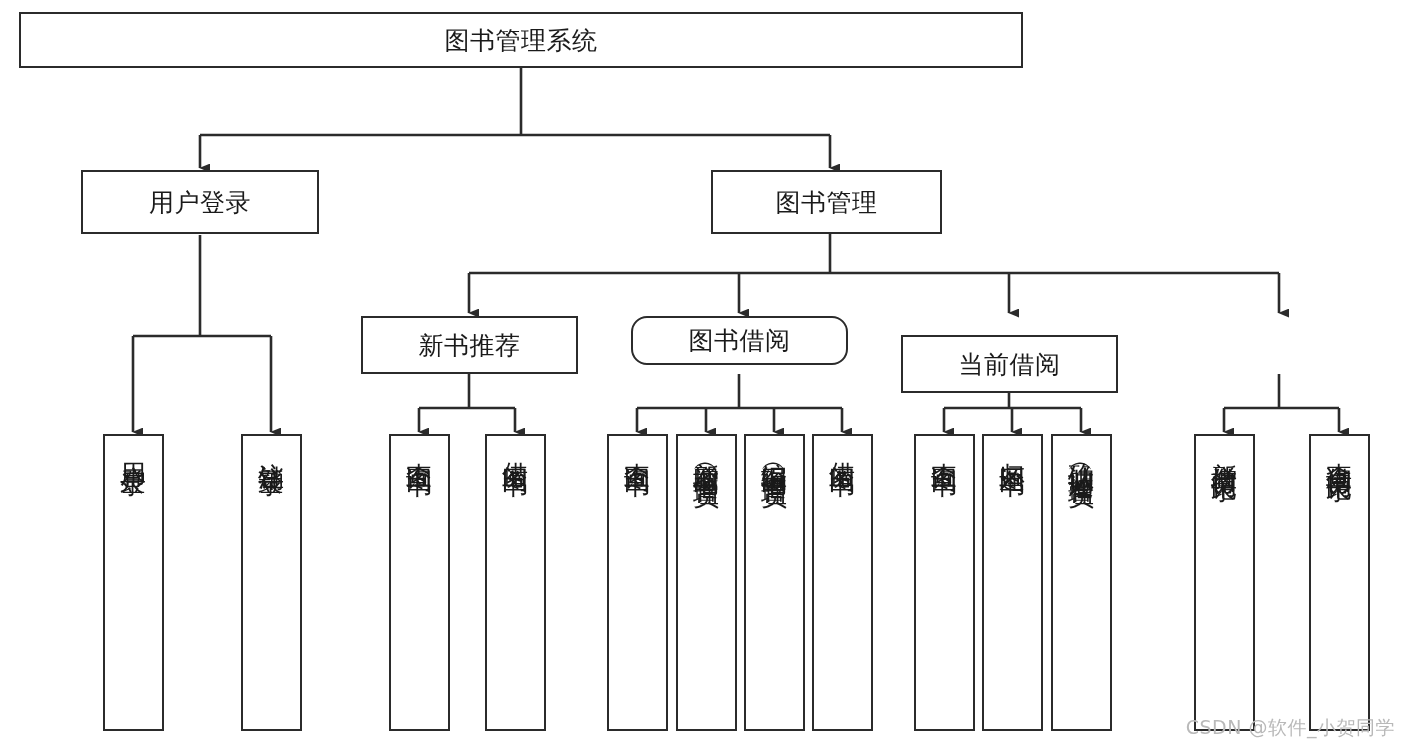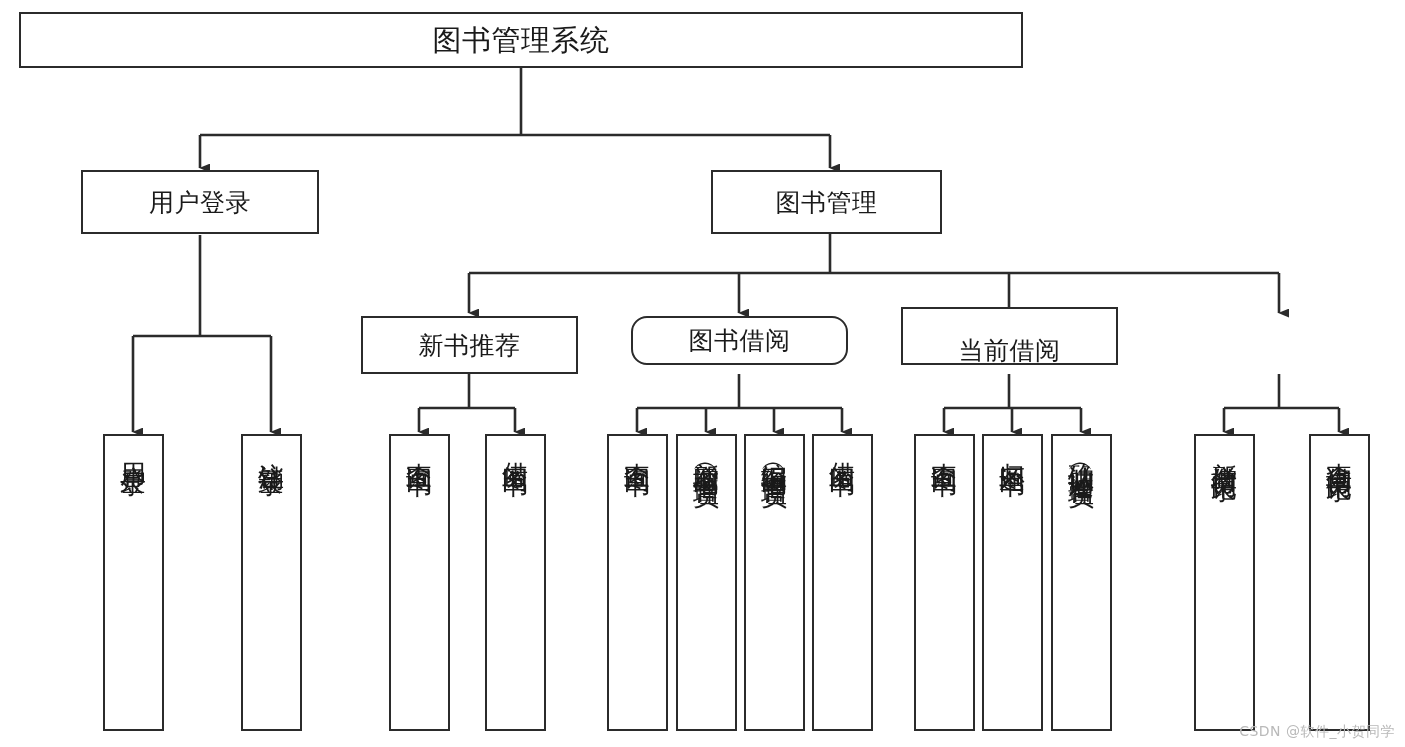--- a/index.html
+++ b/index.html
@@ -44,41 +44,41 @@
     text-align: center;
     line-height: 1.0;
     white-space: pre;
   }
   
   .node.horiz .label {
     font-size: 25px;
     letter-spacing: 0.5px;
   }
   .node.root .label {
-    font-size: 29px;
+    font-size: 25px;
   }
   
   .node.vert {
     align-items: flex-start;
     justify-content: center;
     padding-top: 6px;
   }
   .node.vert .label {
     writing-mode: vertical-rl;
     text-orientation: upright;
     font-size: 26px;
     line-height: 1.0;
     letter-spacing: 3px;
     text-align: left;
   }
   .watermark {
     position: absolute;
     right: 10px;
     bottom: 6px;
-    font-size: 14px;
+    font-size: 19px;
     color: #b9b9b9;
     white-space: nowrap;
     letter-spacing: 0.5px;
     font-family: "DejaVu Sans", "Liberation Sans", sans-serif;
   }
 </style>
 </head>
 <body>
 
 <div id="diagram-root">
@@ -143,21 +143,21 @@
   <div class="node horiz" style="left:711px; top:170px; width:231px; height:64px;">
     <span class="label">图书管理</span>
   </div>
 
   <div class="node horiz" style="left:361px; top:316px; width:217px; height:58px;">
     <span class="label">新书推荐</span>
   </div>
   <div class="node horiz" style="left:631px; top:316px; width:217px; height:49px;border-radius:16px;">
     <span class="label">图书借阅</span>
   </div>
-  <div class="node horiz" style="left:901px; top:307px; width:217px; height:58px;align-items:flex-end;">
+  <div class="node horiz" style="left:901px; top:335px; width:217px; height:58px;">
     <span class="label">当前借阅</span>
   </div>
 
   <div class="node vert" style="left:103px; top:434px; width:61px; height:297px;">
     <span class="label">用户登录</span>
   </div>
   <div class="node vert" style="left:241px; top:434px; width:61px; height:297px;">
     <span class="label">注销登录</span>
   </div>
 

